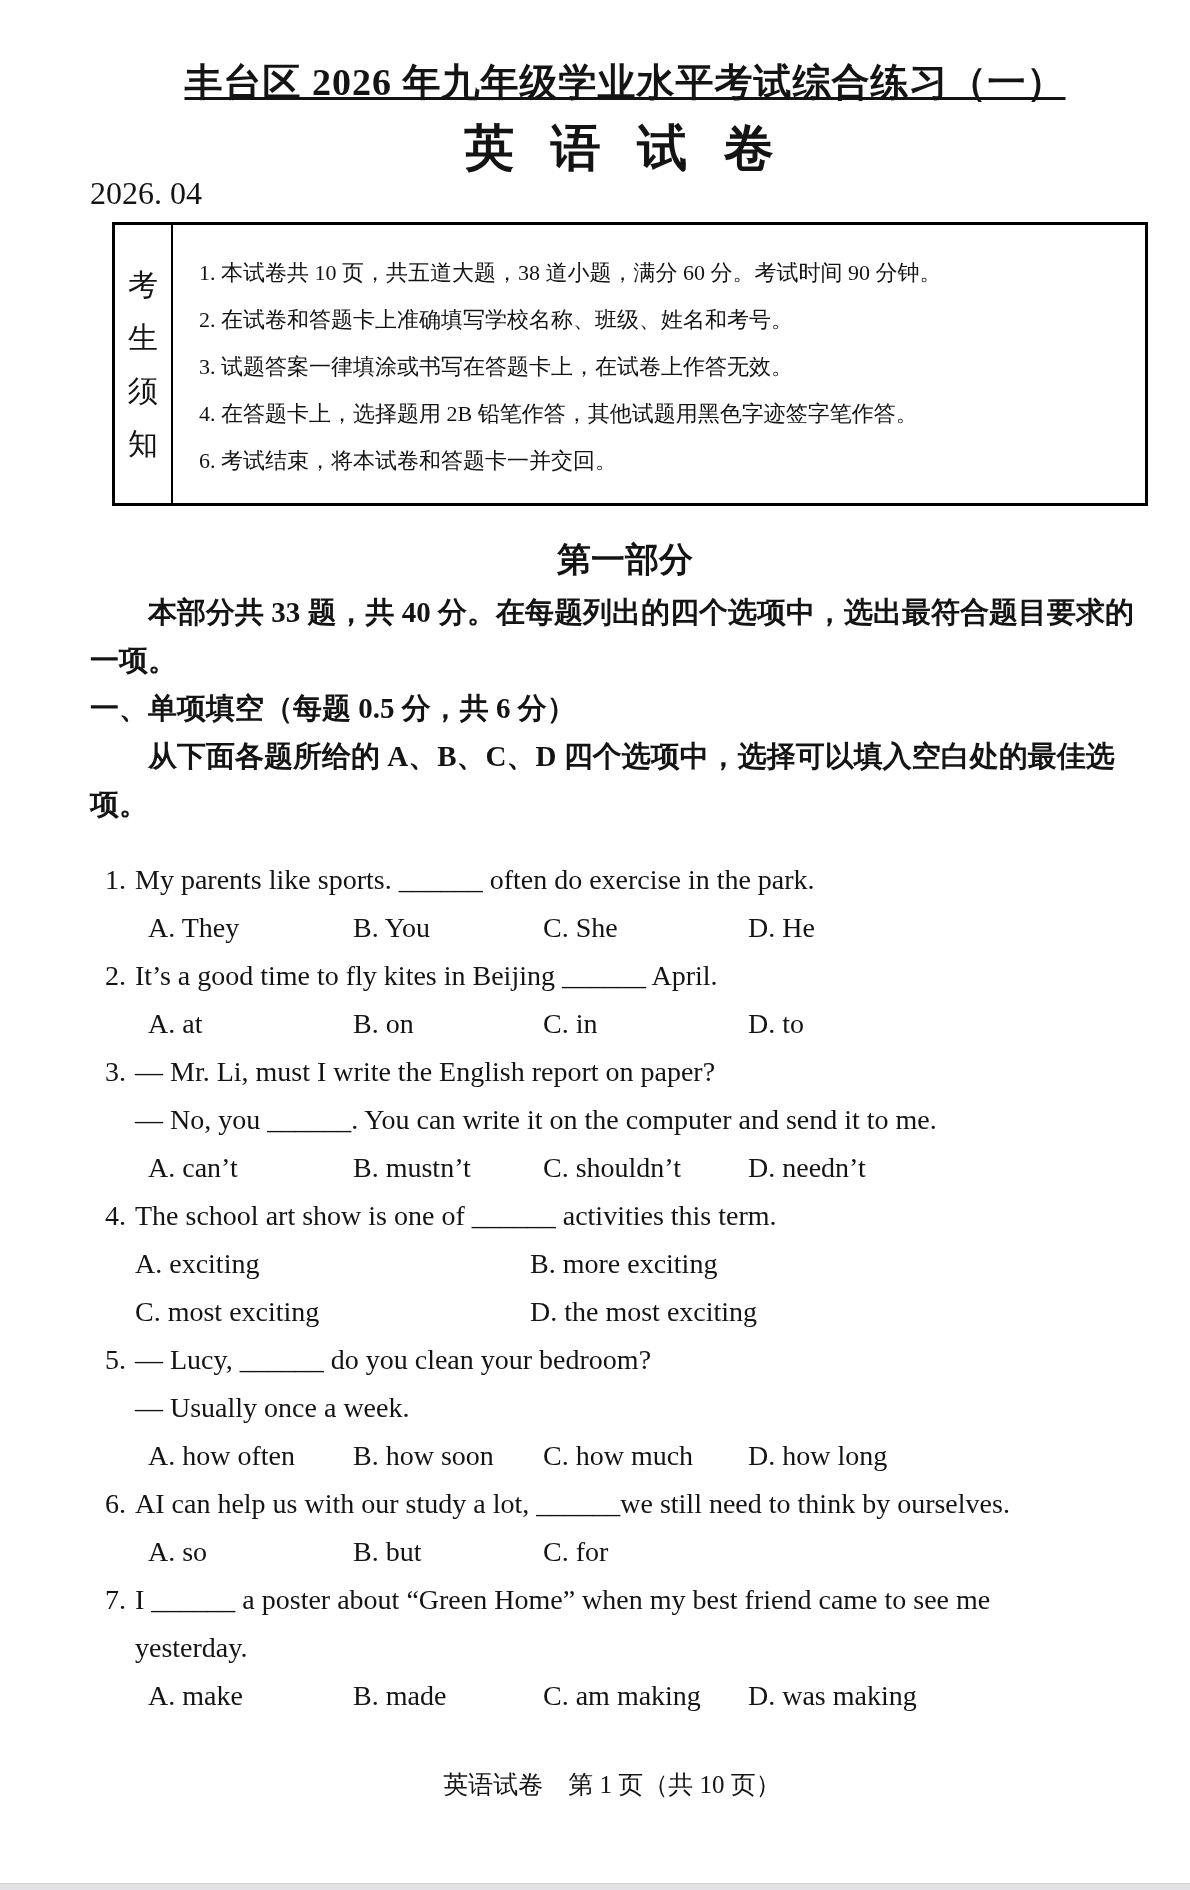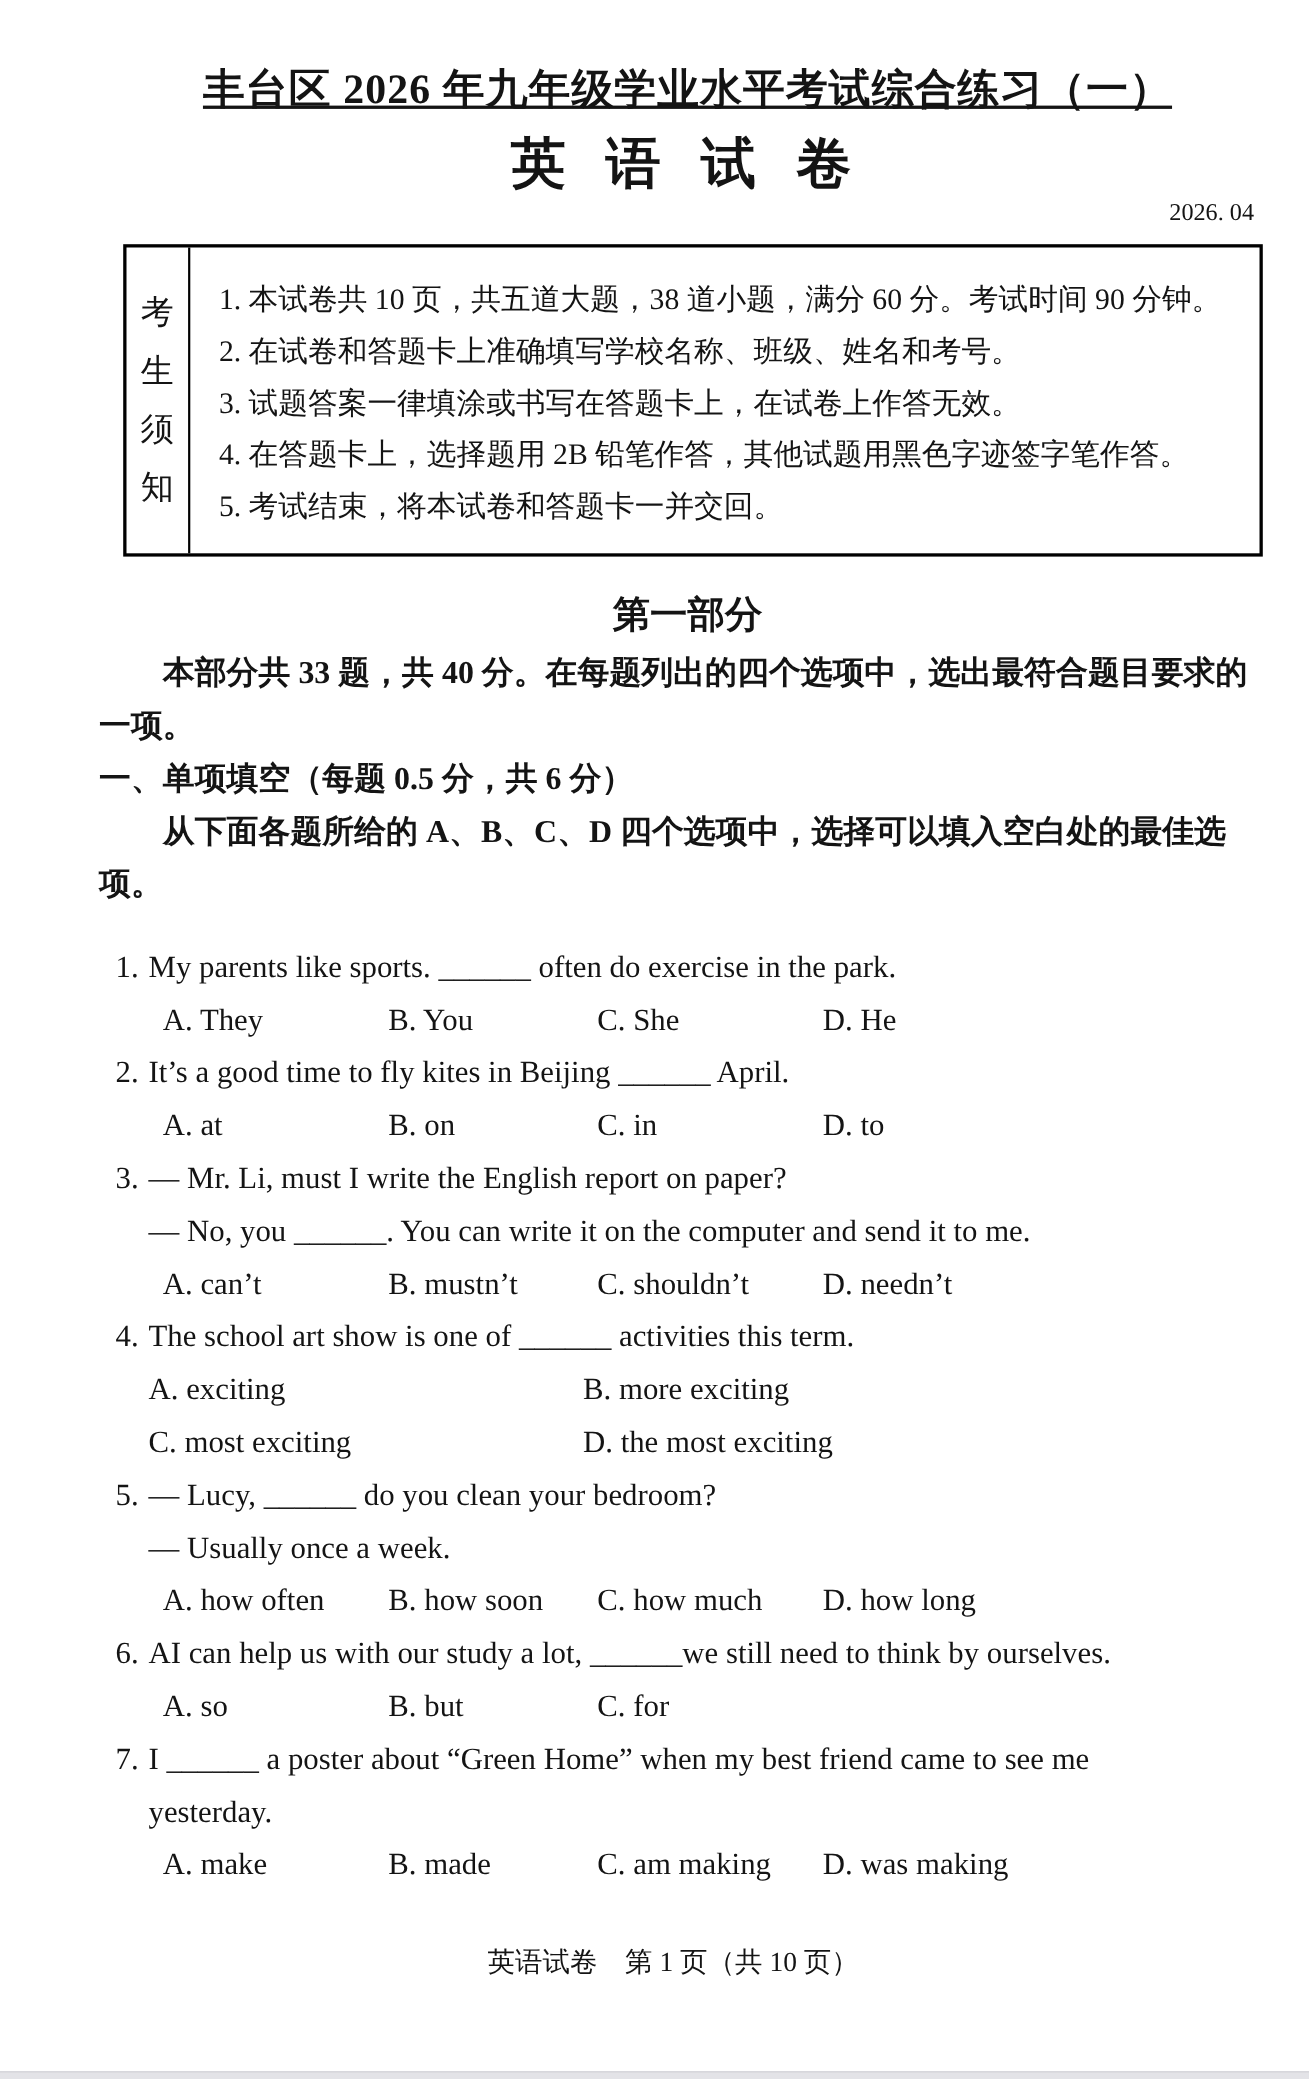--- a/index.html
+++ b/index.html
@@ -29,22 +29,22 @@
   }
   .subject-title {
     text-align: center;
     font-size: 50px;
     font-weight: 700;
     letter-spacing: 12px;
     line-height: 60px;
     margin-top: 12px;
   }
   .exam-date {
-    text-align: right;
-    font-size: 22px;
+    text-align: left;
+    font-size: 32px;
     line-height: 34px;
     padding-right: 20px;
     margin-top: -2px;
   }
   
   .notice-box {
     margin-left: 22px;
     width: 1036px;
     box-sizing: border-box;
     border: 3px solid #000;
@@ -59,21 +59,21 @@
     flex-direction: column;
     align-items: center;
     justify-content: center;
     gap: 21px;
     font-size: 30px;
     line-height: 32px;
   }
   .notice-items {
     flex: 1;
     padding: 24px 6px 16px 26px;
-    font-size: 27px;
+    font-size: 22px;
     line-height: 47px;
   }
   
   .part1-title {
     text-align: center;
     font-size: 34px;
     font-weight: 700;
     line-height: 48px;
     margin-top: 30px;
   }
@@ -141,21 +141,21 @@
       <span>考</span>
       <span>生</span>
       <span>须</span>
       <span>知</span>
     </div>
     <div class="notice-items">
       <div class="notice-item">1. 本试卷共 10 页，共五道大题，38 道小题，满分 60 分。考试时间 90 分钟。</div>
       <div class="notice-item">2. 在试卷和答题卡上准确填写学校名称、班级、姓名和考号。</div>
       <div class="notice-item">3. 试题答案一律填涂或书写在答题卡上，在试卷上作答无效。</div>
       <div class="notice-item">4. 在答题卡上，选择题用 2B 铅笔作答，其他试题用黑色字迹签字笔作答。</div>
-      <div class="notice-item">5. 考试结束，将本试卷和答题卡一并交回。</div>
+      <div class="notice-item">6. 考试结束，将本试卷和答题卡一并交回。</div>
     </div>
   </div>
 
   <div class="part1-title">第一部分</div>
 
   <div class="cn-para indent2 intro">本部分共 33 题，共 40 分。在每题列出的四个选项中，选出最符合题目要求的一项。</div>
 
   <div class="cn-para">一、单项填空（每题 0.5 分，共 6 分）</div>
 
   <div class="cn-para indent2">从下面各题所给的 A、B、C、D 四个选项中，选择可以填入空白处的最佳选项。</div>

